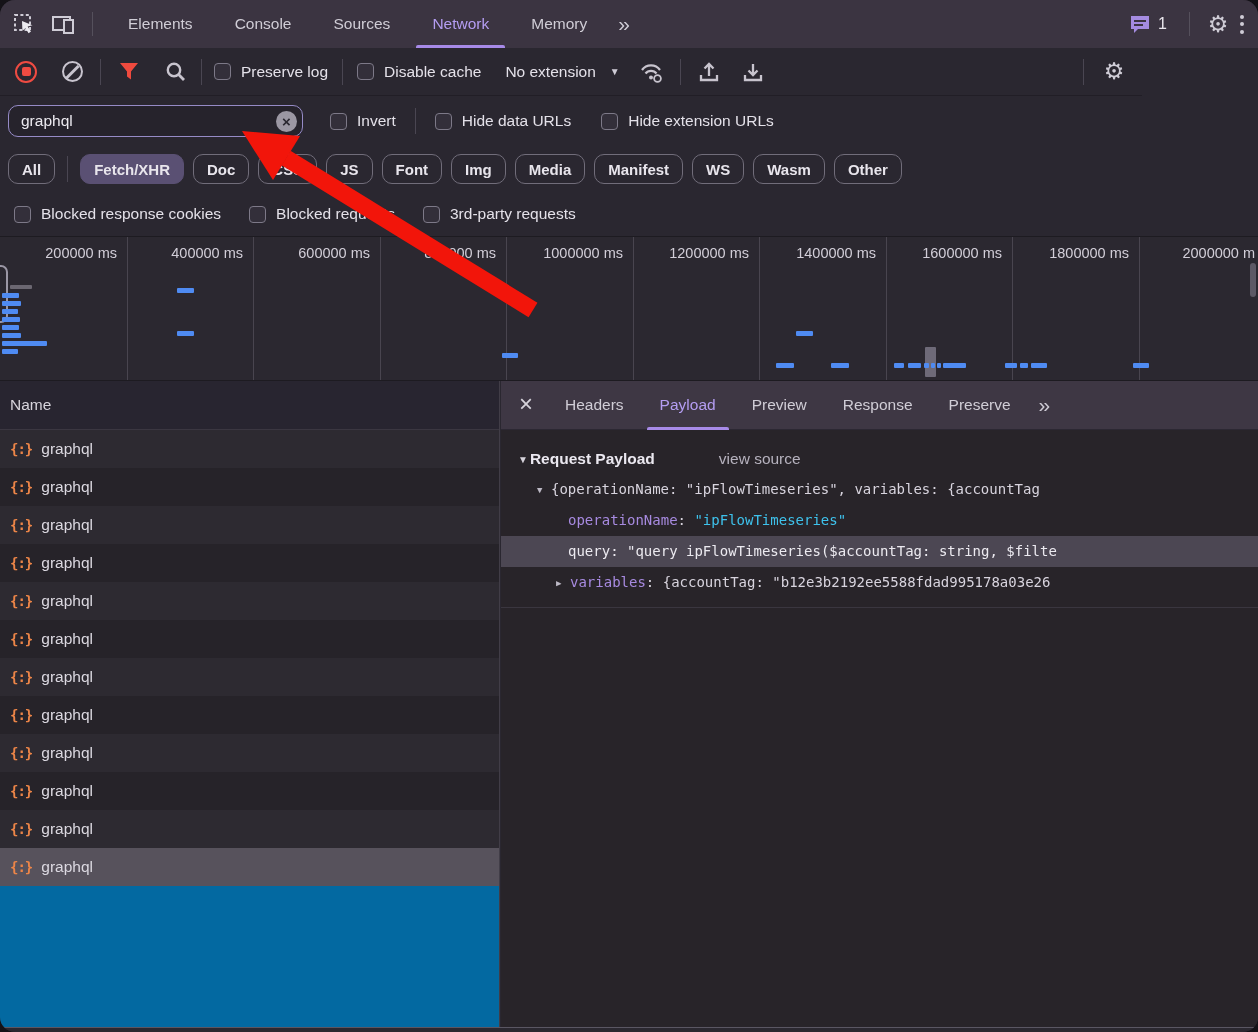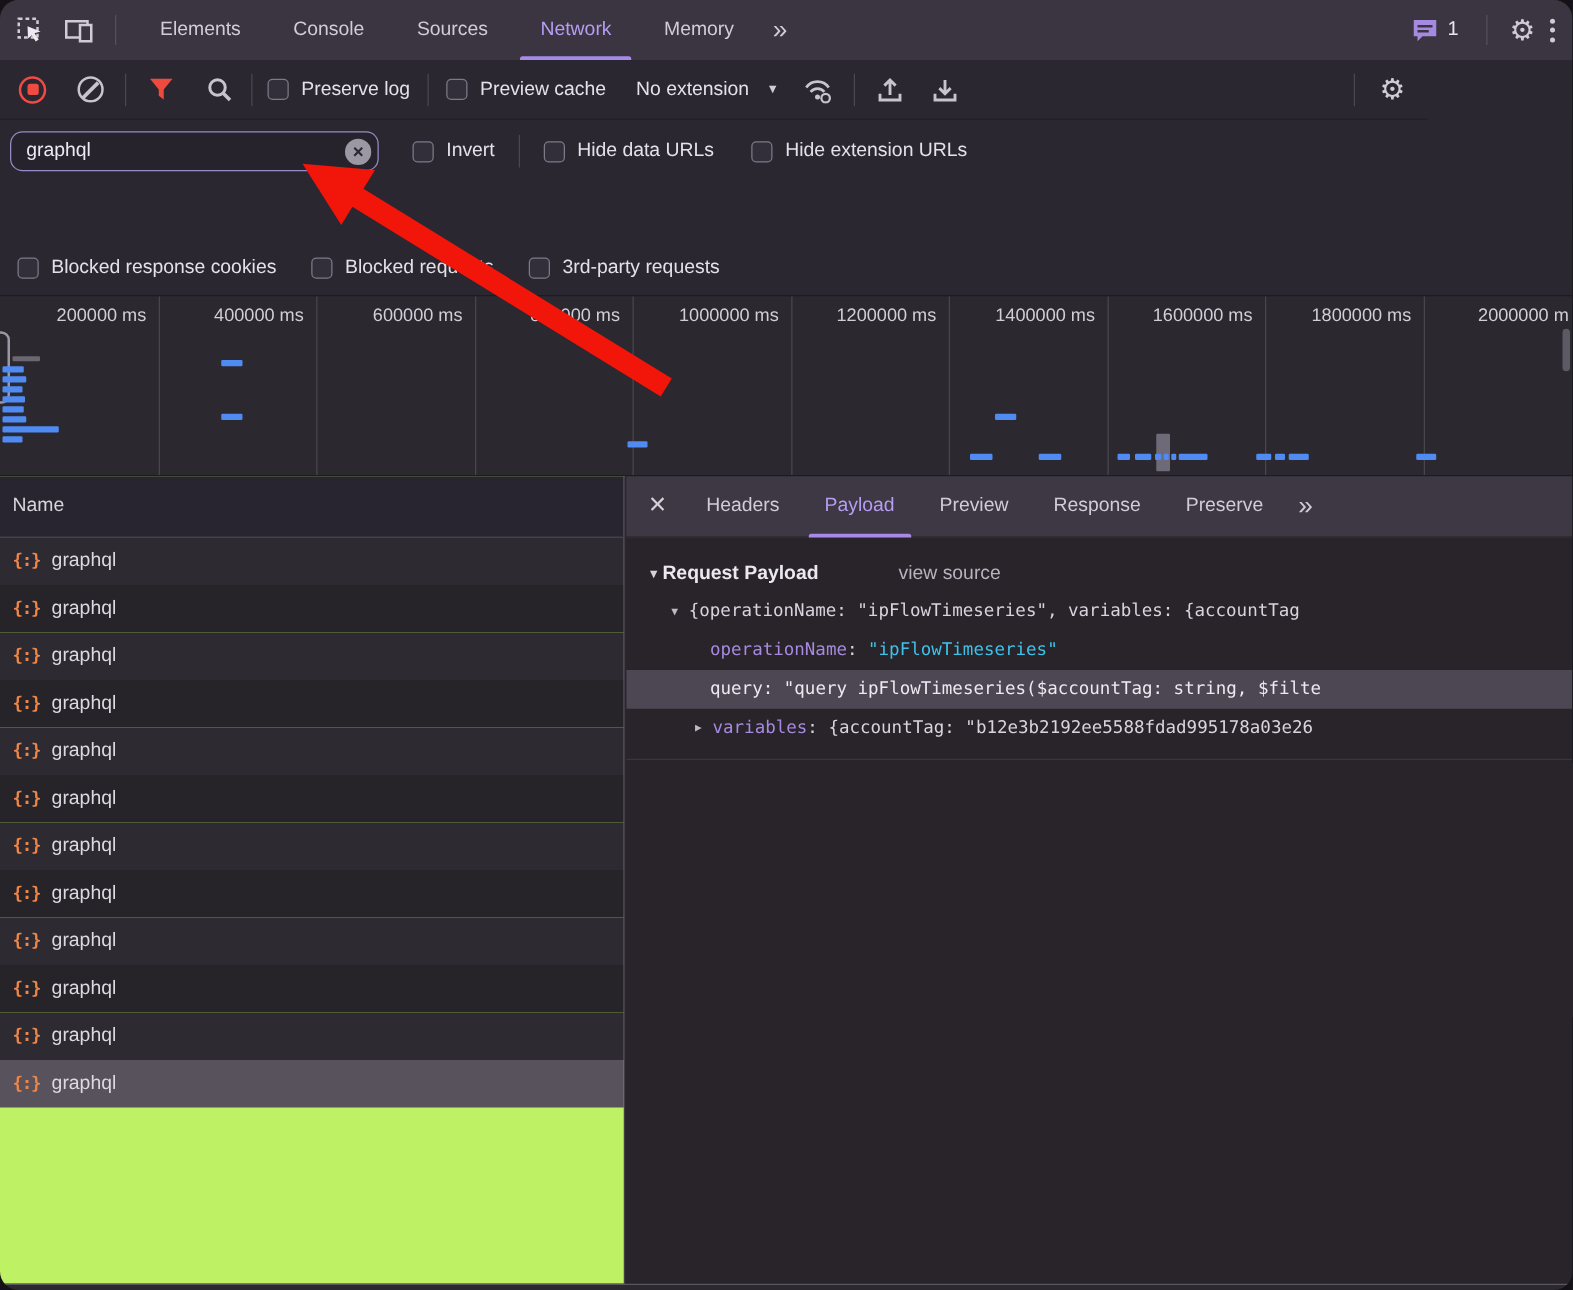--- a/index.html
+++ b/index.html
@@ -54,21 +54,21 @@
   
   #timeline { left:0; top:236px; width:1258px; height:145px; background:#2b2830; border-top:1px solid #1d1b21; border-bottom:1px solid #1d1b21; overflow:hidden; }
   .gridline { position:absolute; top:0; bottom:0; width:1px; background:#49454f; }
   .tick-label { position:absolute; top:8px; width:130px; text-align:right; font-size:14.5px; color:#d2ced8; white-space:nowrap; }
   .tbar { position:absolute; border-radius:1px; }
   .range-pill { position:absolute; left:-6px; top:28px; width:14px; height:58px; border:2px solid #9b97a5; border-radius:8px; background:#2b2830; }
   .tl-scroll { position:absolute; right:2px; top:26px; width:6px; height:34px; border-radius:3px; background:#5d5965; }
 
   
   #main { left:0; top:381px; width:1258px; height:646px; }
-  #list-pane { position:absolute; left:0; top:0; width:500px; height:646px; background:#bef264; border-right:1px solid #413d47; }
+  #list-pane { position:absolute; left:0; top:0; width:500px; height:646px; background:#0369a1; border-right:1px solid #413d47; }
   #list-header { height:49px; display:flex; align-items:center; padding-left:10px; font-size:15.5px; color:#d7d4dc; border-bottom:1px solid #3b3741; background:#282530; }
   .req-row { height:38px; display:flex; align-items:center; padding-left:10px; font-size:15.5px; color:#dcd9e1; background:#262329; }
   .req-row.alt { background:#2d2a31; }
   .req-row.selected { background:#57525c; }
   .xhr-icon { font-family:"DejaVu Sans Mono", monospace; font-size:14px; font-weight:700; color:#ec8548; margin-right:9px; letter-spacing:-1px; }
 
   #detail-pane { position:absolute; left:501px; top:0; width:757px; height:646px; background:#282429; }
   #detail-tabs { height:49px; background:#3e3744; display:flex; align-items:center; border-bottom:1px solid #2c2833; }
   .close-x { font-size:24px; color:#d5d2da; padding:0 14px 2px 18px; }
   .dtab { padding:0 18px; height:49px; display:flex; align-items:center; font-size:15.5px; color:#d0cdd6; position:relative; }
@@ -169,21 +169,21 @@
       </svg>
     </div>
     <div class="vdiv" style="margin:0 12px 0 10px"></div>
     <div class="cb-group">
       <span class="cb"></span>
       <span class="cb-label">Preserve log</span>
     </div>
     <div class="vdiv" style="margin:0 14px"></div>
     <div class="cb-group">
       <span class="cb"></span>
-      <span class="cb-label">Preview cache</span>
+      <span class="cb-label">Disable cache</span>
     </div>
     <div id="throttle" style="margin-left:24px">
       <span>No extension</span>
       <span class="dd-caret">▼</span>
     </div>
     <div class="icon-box" style="margin-left:16px">
       <svg class="ic" width="26" height="22" viewBox="0 0 26 22">
         <path d="M3 9 a11 11 0 0 1 18 0" fill="none" stroke="#c8c4ce" stroke-width="2.2"></path>
         <path d="M6.5 12.5 a7 7 0 0 1 11 0" fill="none" stroke="#c8c4ce" stroke-width="2.2"></path>
         <circle cx="12" cy="16.5" r="2" fill="#c8c4ce"></circle>
@@ -223,20 +223,35 @@
     <div class="cb-group">
       <span class="cb"></span>
       <span class="cb-label">Hide data URLs</span>
     </div>
     <div class="cb-group" style="margin-left:30px">
       <span class="cb"></span>
       <span class="cb-label">Hide extension URLs</span>
     </div>
   </div>
 
+  <div class="abs" id="chiprow">
+      <div class="chip">All</div>
+      <div class="vdiv chipdiv"></div>
+      <div class="chip active">Fetch/XHR</div>
+      <div class="chip">Doc</div>
+      <div class="chip">CSS</div>
+      <div class="chip">JS</div>
+      <div class="chip">Font</div>
+      <div class="chip">Img</div>
+      <div class="chip">Media</div>
+      <div class="chip">Manifest</div>
+      <div class="chip">WS</div>
+      <div class="chip">Wasm</div>
+      <div class="chip">Other</div>
+    </div>
 
   <div class="abs" id="blockedrow">
     <div class="cb-group">
       <span class="cb"></span>
       <span class="cb-label">Blocked response cookies</span>
     </div>
     <div class="cb-group" style="margin-left:28px">
       <span class="cb"></span>
       <span class="cb-label">Blocked requests</span>
     </div>

